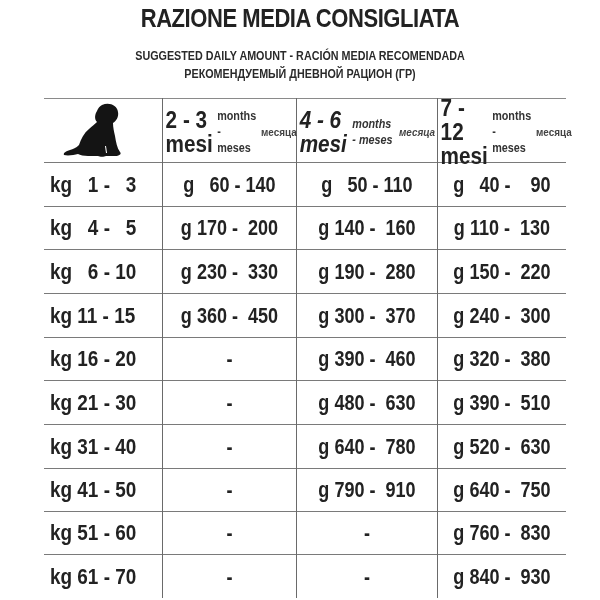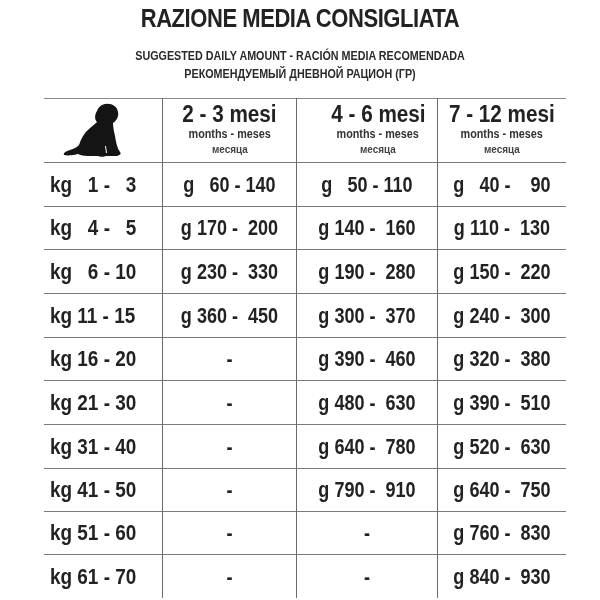--- a/index.html
+++ b/index.html
@@ -80,21 +80,21 @@
       font-weight: bold;
       transform: scaleX(0.9);
       color: #444;
       line-height: 14px;
     }
     .header-col {
       position: absolute;
       top: 99px;
       height: 63px;
       display: flex;
-      flex-direction: column;
+      flex-direction: row;
       align-items: center;
       justify-content: flex-start;
       padding-top: 3px;
       box-sizing: border-box;
     }
     .weight {
       font-size: 22px;
       font-weight: bold;
       transform: scaleX(0.86);
       transform-origin: left center;
@@ -143,21 +143,21 @@
   <svg class="dog-icon" viewBox="0 0 68 58">
     <path fill="#141414" d="M40 3 C47 0 55 3 56 10 C57 15 54 19 51 21 C51 25 52 30 53 34 C54 40 55 46 58 50 C60 52 57 54 53 54 L44 54 C42 55 38 55 36 54 L26 54 C22 54 18 53 16 52 C12 53 6 54 2 53 C1 51 4 49 8 48 C11 47 14 46 17 43 C19 37 22 31 27 27 C30 24 33 22 35 20 C32 17 33 12 35 9 C36 6 38 4 40 3 Z"></path>
     <path fill="#ffffff" d="M43 44 L44 51 L45 51 L44 44 Z"></path>
   </svg>
 
   <div class="header-col" style="left:163px; width:133px;">
     <div class="head-month">2 - 3 mesi</div>
     <div class="head-sub">months - meses</div>
     <div class="head-ru">месяца</div>
   </div>
-  <div class="header-col" style="left:308px; width:140px;">
+  <div class="header-col" style="left:297px; width:140px;font-style:italic;">
     <div class="head-month">4 - 6 mesi</div>
     <div class="head-sub">months - meses</div>
     <div class="head-ru">месяца</div>
   </div>
   <div class="header-col" style="left:438px; width:128px;">
     <div class="head-month">7 - 12 mesi</div>
     <div class="head-sub">months - meses</div>
     <div class="head-ru">месяца</div>
   </div>
 

